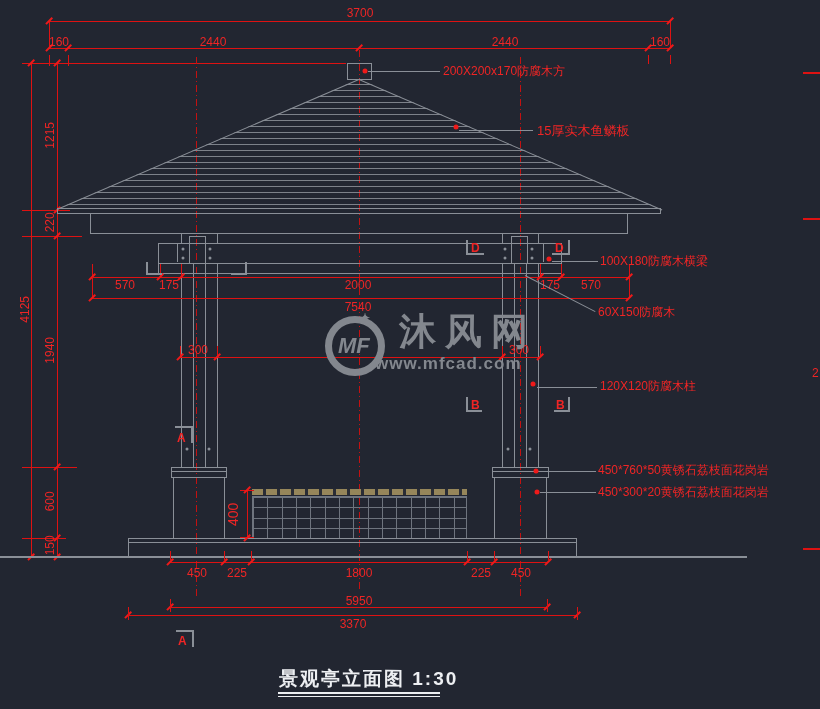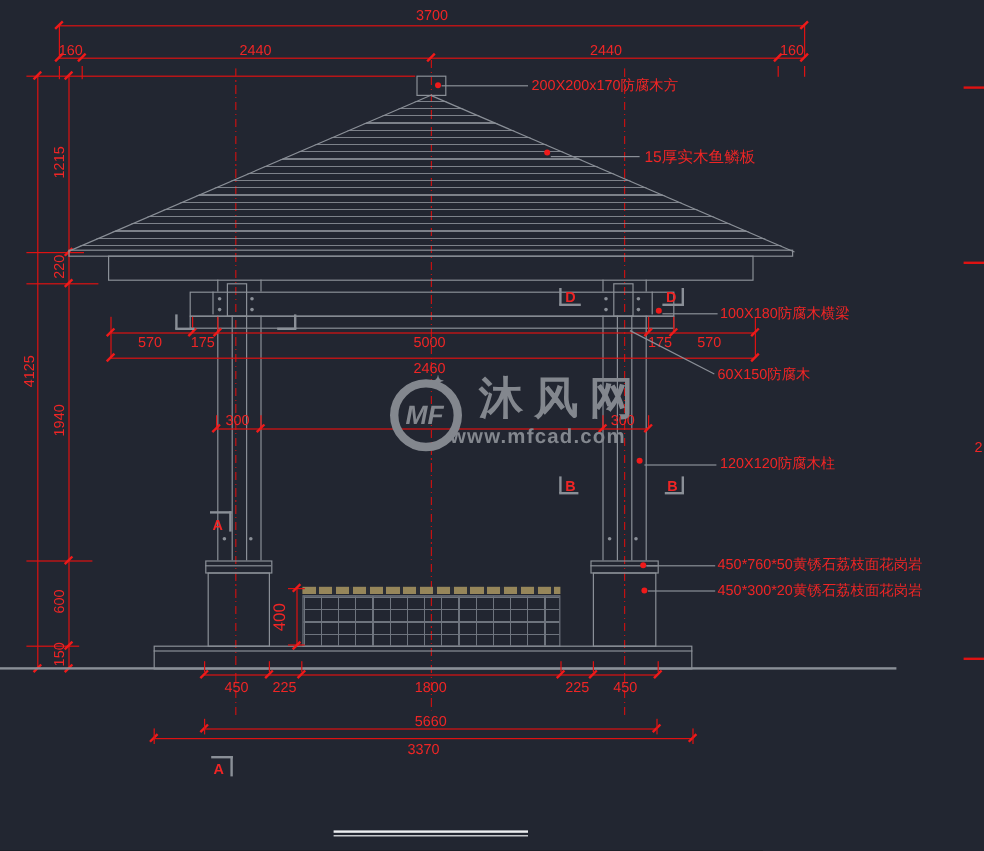--- a/index.html
+++ b/index.html
@@ -146,29 +146,29 @@
   <div class="rv" style="left:561px;top:264px;height:13px;"></div>
   <div class="rv" style="left:629px;top:264px;height:13px;"></div>
   <div class="tick" style="left:92px;top:277px;"></div>
   <div class="tick" style="left:160px;top:277px;"></div>
   <div class="tick" style="left:181px;top:277px;"></div>
   <div class="tick" style="left:540px;top:277px;"></div>
   <div class="tick" style="left:561px;top:277px;"></div>
   <div class="tick" style="left:629px;top:277px;"></div>
   <div class="rt rtc" style="left:108px;top:279px;width:34px;">570</div>
   <div class="rt rtc" style="left:152px;top:279px;width:34px;">175</div>
-  <div class="rt rtc" style="left:334px;top:279px;width:48px;">5000</div>
+  <div class="rt rtc" style="left:334px;top:279px;width:48px;">2000</div>
   <div class="rt rtc" style="left:533px;top:279px;width:34px;">175</div>
   <div class="rt rtc" style="left:574px;top:279px;width:34px;">570</div>
   <div class="rh" style="left:92px;top:298px;width:537px;"></div>
   <div class="rv" style="left:92px;top:277px;height:21px;"></div>
   <div class="rv" style="left:629px;top:277px;height:21px;"></div>
   <div class="tick" style="left:92px;top:298px;"></div>
   <div class="tick" style="left:629px;top:298px;"></div>
-  <div class="rt rtc" style="left:334px;top:301px;width:48px;">2460</div>
+  <div class="rt rtc" style="left:334px;top:301px;width:48px;">7540</div>
 
   <div class="rh" style="left:180px;top:357px;width:360px;"></div>
   <div class="rv" style="left:180px;top:346px;height:11px;"></div>
   <div class="rv" style="left:217px;top:346px;height:11px;"></div>
   <div class="rv" style="left:502px;top:346px;height:11px;"></div>
   <div class="rv" style="left:540px;top:346px;height:11px;"></div>
   <div class="tick" style="left:180px;top:357px;"></div>
   <div class="tick" style="left:217px;top:357px;"></div>
   <div class="tick" style="left:502px;top:357px;"></div>
   <div class="tick" style="left:540px;top:357px;"></div>
@@ -199,21 +199,21 @@
   <div class="rt rtc" style="left:220px;top:567px;width:34px;">225</div>
   <div class="rt rtc" style="left:335px;top:567px;width:48px;">1800</div>
   <div class="rt rtc" style="left:464px;top:567px;width:34px;">225</div>
   <div class="rt rtc" style="left:504px;top:567px;width:34px;">450</div>
 
   <div class="rh" style="left:170px;top:607px;width:377px;"></div>
   <div class="tick" style="left:170px;top:607px;"></div>
   <div class="tick" style="left:547px;top:607px;"></div>
   <div class="rv" style="left:170px;top:599px;height:13px;"></div>
   <div class="rv" style="left:547px;top:599px;height:13px;"></div>
-  <div class="rt rtc" style="left:335px;top:595px;width:48px;">5660</div>
+  <div class="rt rtc" style="left:335px;top:595px;width:48px;">5950</div>
 
   <div class="rh" style="left:128px;top:615px;width:449px;"></div>
   <div class="tick" style="left:128px;top:615px;"></div>
   <div class="tick" style="left:577px;top:615px;"></div>
   <div class="rv" style="left:128px;top:607px;height:13px;"></div>
   <div class="rv" style="left:577px;top:607px;height:13px;"></div>
   <div class="rt rtc" style="left:329px;top:618px;width:48px;">3370</div>
 
   <div class="dot" style="left:365px;top:71px;"></div>
   <div class="gh" style="left:368px;top:71px;width:72px;"></div>
@@ -276,16 +276,17 @@
 
   <div style="position:absolute;left:325px;top:312px;">
     <div style="position:relative;float:left;width:46px;height:46px;border:7px solid #83878e;border-radius:50%;margin-top:4px;">
       <span class="wm" style="position:absolute;left:6px;top:10px;font-size:22px;font-style:italic;">MF</span>
       <span class="wm" style="position:absolute;left:28px;top:-12px;font-size:12px;">✦</span>
     </div>
     <div class="wm" style="position:relative;float:left;margin-left:14px;font-size:37px;letter-spacing:9px;line-height:1.1;">沐风网</div>
     <div class="wm" style="position:absolute;left:50px;top:42px;font-size:17px;letter-spacing:1px;">www.mfcad.com</div>
   </div>
 
+  <div class="title" style="left:279px;top:666px;">景观亭立面图 1:30</div>
   <div class="wh" style="left:278px;top:692px;width:162px;height:2px;"></div>
   <div class="wh" style="left:278px;top:696px;width:162px;height:1px;"></div>
 
 </div>
 
 </body></html>

